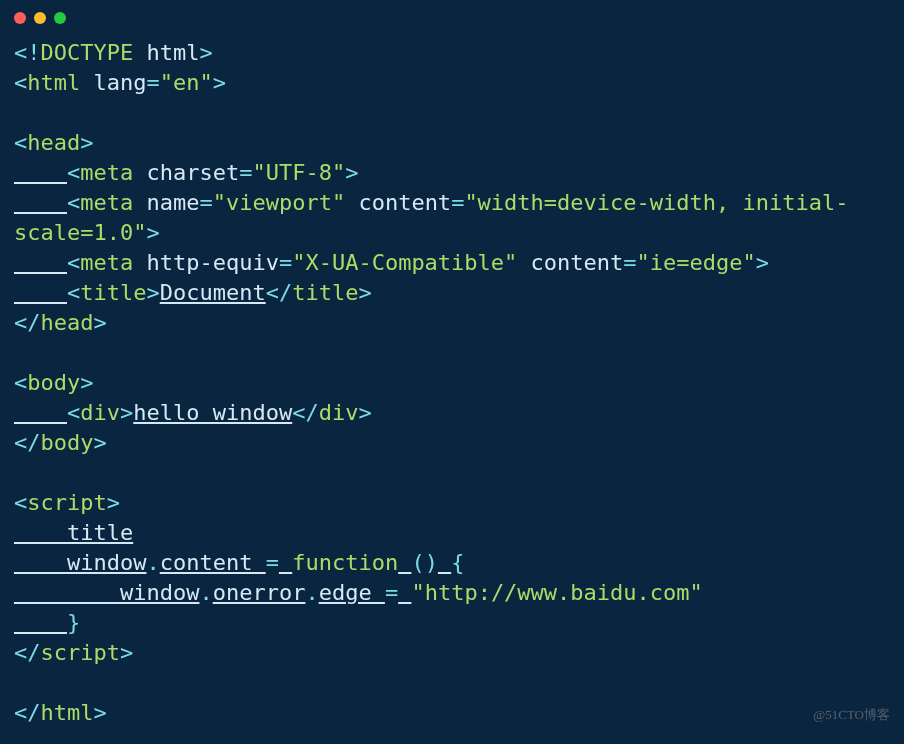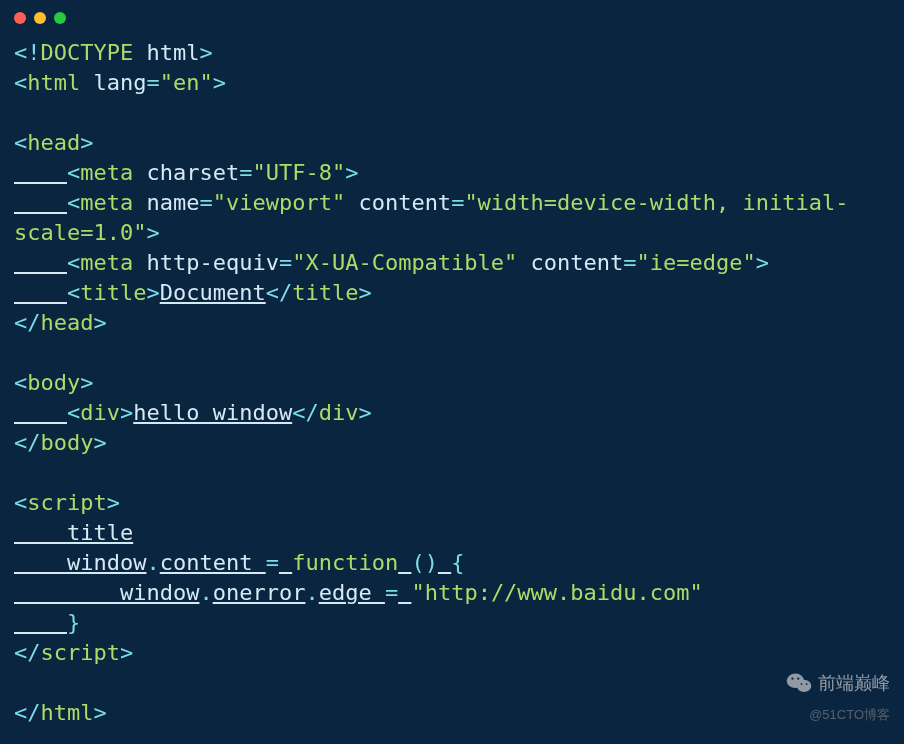--- a/index.html
+++ b/index.html
@@ -69,21 +69,21 @@
   height: 100%;
 }
 .watermark-text1 {
   color: #e8e8e8;
   font-size: 18px;
   font-family: sans-serif;
 }
 .watermark-text2 {
   color: #888;
   font-size: 13px;
-  font-family: Liberation Sans, sans-serif;
+  font-family: Liberation Serif, serif;
 }
 </style>
 </head>
 <body>
 
 <div class="window-controls">
   <div class="dot dot-red"></div>
   <div class="dot dot-yellow"></div>
   <div class="dot dot-green"></div>
 </div>
@@ -105,27 +105,14 @@
 <span class="bracket">&lt;</span><span class="tag">script</span><span class="bracket">&gt;</span>
 <span class="text">    title</span>
 <span class="text">    window</span><span class="operator">.</span><span class="text">content </span><span class="operator">=</span><span class="text"> </span><span class="keyword">function</span><span class="text"> </span><span class="operator">()</span><span class="text"> </span><span class="operator">{</span>
 <span class="text">        window</span><span class="operator">.</span><span class="text">onerror</span><span class="operator">.</span><span class="text">edge </span><span class="operator">=</span><span class="text"> </span><span class="string">"http://www.baidu.com"</span>
 <span class="text">    </span><span class="operator">}</span>
 <span class="bracket">&lt;/</span><span class="tag">script</span><span class="bracket">&gt;</span>
 
 <span class="bracket">&lt;/</span><span class="tag">html</span><span class="bracket">&gt;</span></div>
 
 <div class="watermark">
-  <div class="watermark-top">
-    <span class="wechat-icon">
-      <svg viewBox="0 0 36 30" fill="#e8e8e8">
-        <ellipse cx="13" cy="12" rx="12" ry="10"></ellipse>
-        <ellipse cx="25" cy="19" rx="10" ry="8.5"></ellipse>
-        <circle cx="9" cy="9" r="1.6" fill="#0a2540"></circle>
-        <circle cx="17" cy="9" r="1.6" fill="#0a2540"></circle>
-        <circle cx="21.5" cy="16.5" r="1.3" fill="#0a2540"></circle>
-        <circle cx="28.5" cy="16.5" r="1.3" fill="#0a2540"></circle>
-      </svg>
-    </span>
-    <span class="watermark-text1">前端巅峰</span>
-  </div>
   <span class="watermark-text2">@51CTO博客</span>
 </div>
 
 </body></html>

